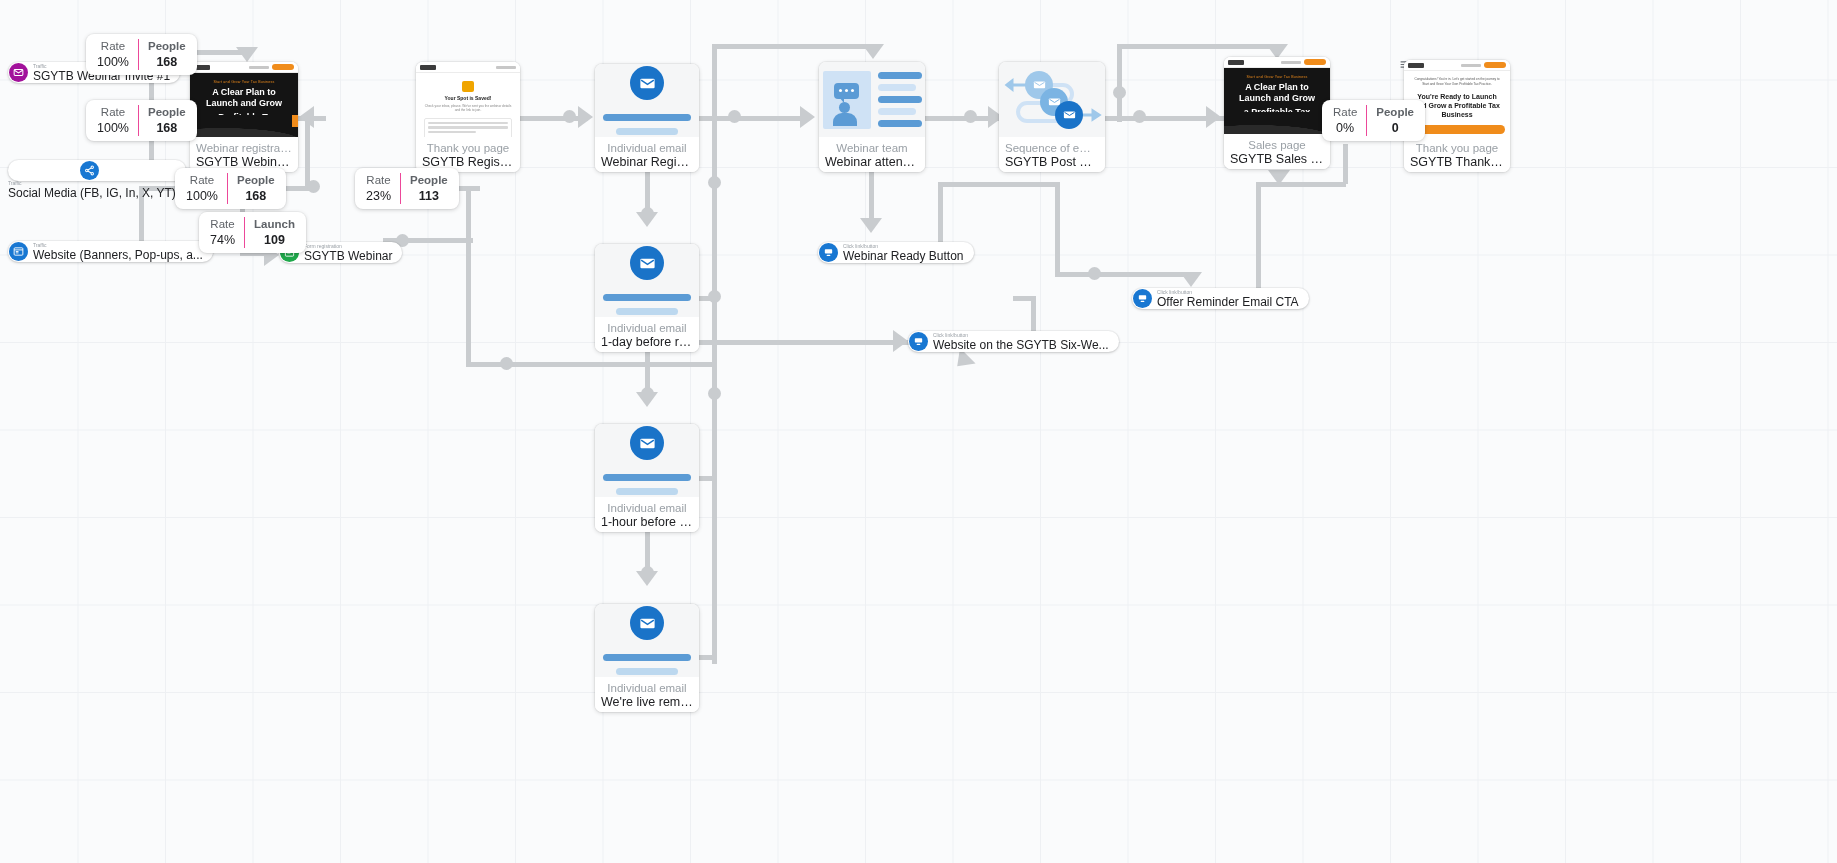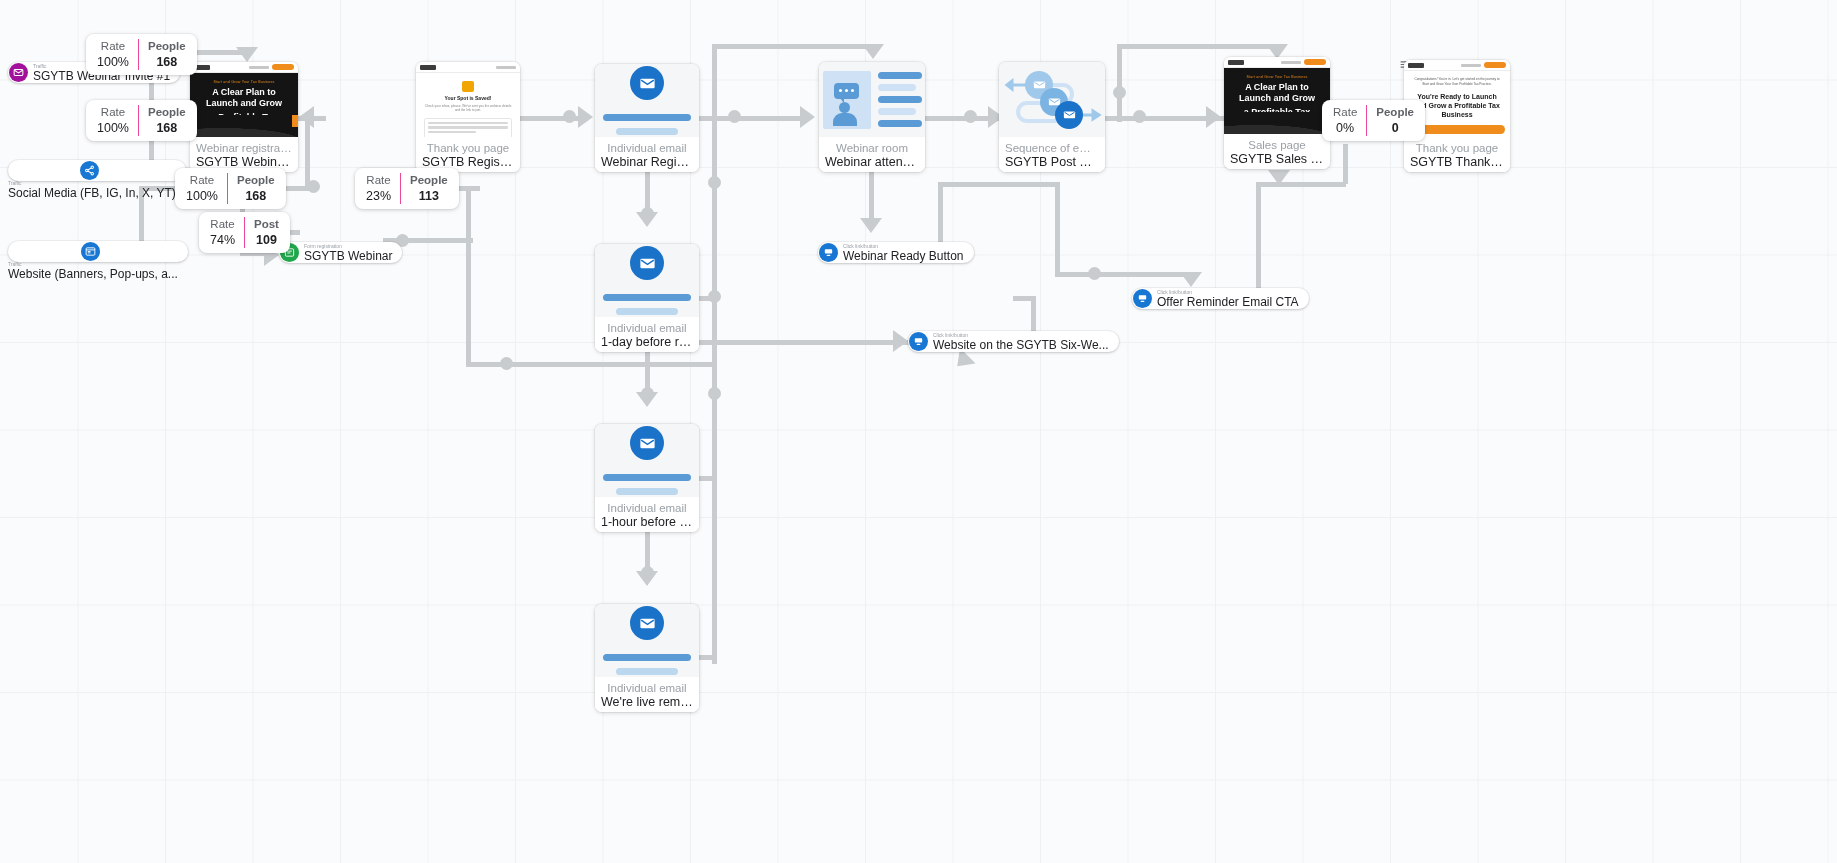--- a/index.html
+++ b/index.html
@@ -310,21 +310,21 @@
       <div class="val">168</div>
     </div>
   </div>
 
   <div class="stat" style="left:199px; top:212px;">
     <div class="col">
       <div class="lbl">Rate</div>
       <div class="val">74%</div>
     </div>
     <div class="col">
-      <div class="lbl">Post</div>
+      <div class="lbl">Launch</div>
       <div class="val">109</div>
     </div>
   </div>
 
   <div class="stat" style="left:355px; top:168px;">
     <div class="col">
       <div class="lbl">Rate</div>
       <div class="val">23%</div>
     </div>
     <div class="col">
@@ -365,21 +365,21 @@
           <circle cx="18" cy="19" r="2.6"></circle>
         <path d="M8.3 10.8l7.4-4.3M8.3 13.2l7.4 4.3"></path>
       </svg>
     </span>
     <span class="txt">
       <span class="t1">Traffic</span>
       <span class="t2">Social Media (FB, IG, In, X, YT)</span>
     </span>
   </div>
 
-  <div class="pill" style="left:8px; top:241px;flex-direction:column;">
+  <div class="pill" style="left:8px; top:241px;">
     <span class="ic" style="background:#1877d2;">
       <svg width="11" height="11" viewBox="0 0 24 24" fill="none" stroke="#fff" stroke-width="2">
         <rect x="2.5" y="4" width="19" height="16" rx="2"></rect>
           <path d="M2.5 8.5h19"></path>
           <path d="M6 12h6M6 15h6"></path>
       </svg>
     </span>
     <span class="txt">
       <span class="t1">Traffic</span>
       <span class="t2">Website (Banners, Pop-ups, a...</span>
@@ -522,21 +522,21 @@
       </div>
       <div class="lines">
         <i style="width:44px; background:#5b9bd5;"></i>
         <i style="width:38px; background:#cfe2f5;"></i>
         <i style="width:44px; background:#5b9bd5;"></i>
         <i style="width:38px; background:#cfe2f5;"></i>
         <i style="width:44px; background:#5b9bd5;"></i>
       </div>
     </div>
     <div class="caption">
-      <div class="cap-type">Webinar room</div>
+      <div class="cap-type">Webinar team</div>
       <div class="cap-name">Webinar attendees</div>
     </div>
   </div>
 
   <div class="card seq" style="left:999px; top:62px; width:106px; height:110px;">
     <div class="thumb" style="height:75px;">
       <div class="art">
         <svg width="110" height="62" viewBox="0 0 110 62" fill="none" style="position:absolute; inset:0;">
           <path d="M12 16h18M8 16l5-4v8z" stroke="#9fc8ea" stroke-width="3" fill="#9fc8ea"></path>
           <path d="M38 16h26a9 9 0 0 1 0 18H28a9 9 0 0 0 0 18h44" stroke="#cfe2f5" stroke-width="4" fill="none"></path>

